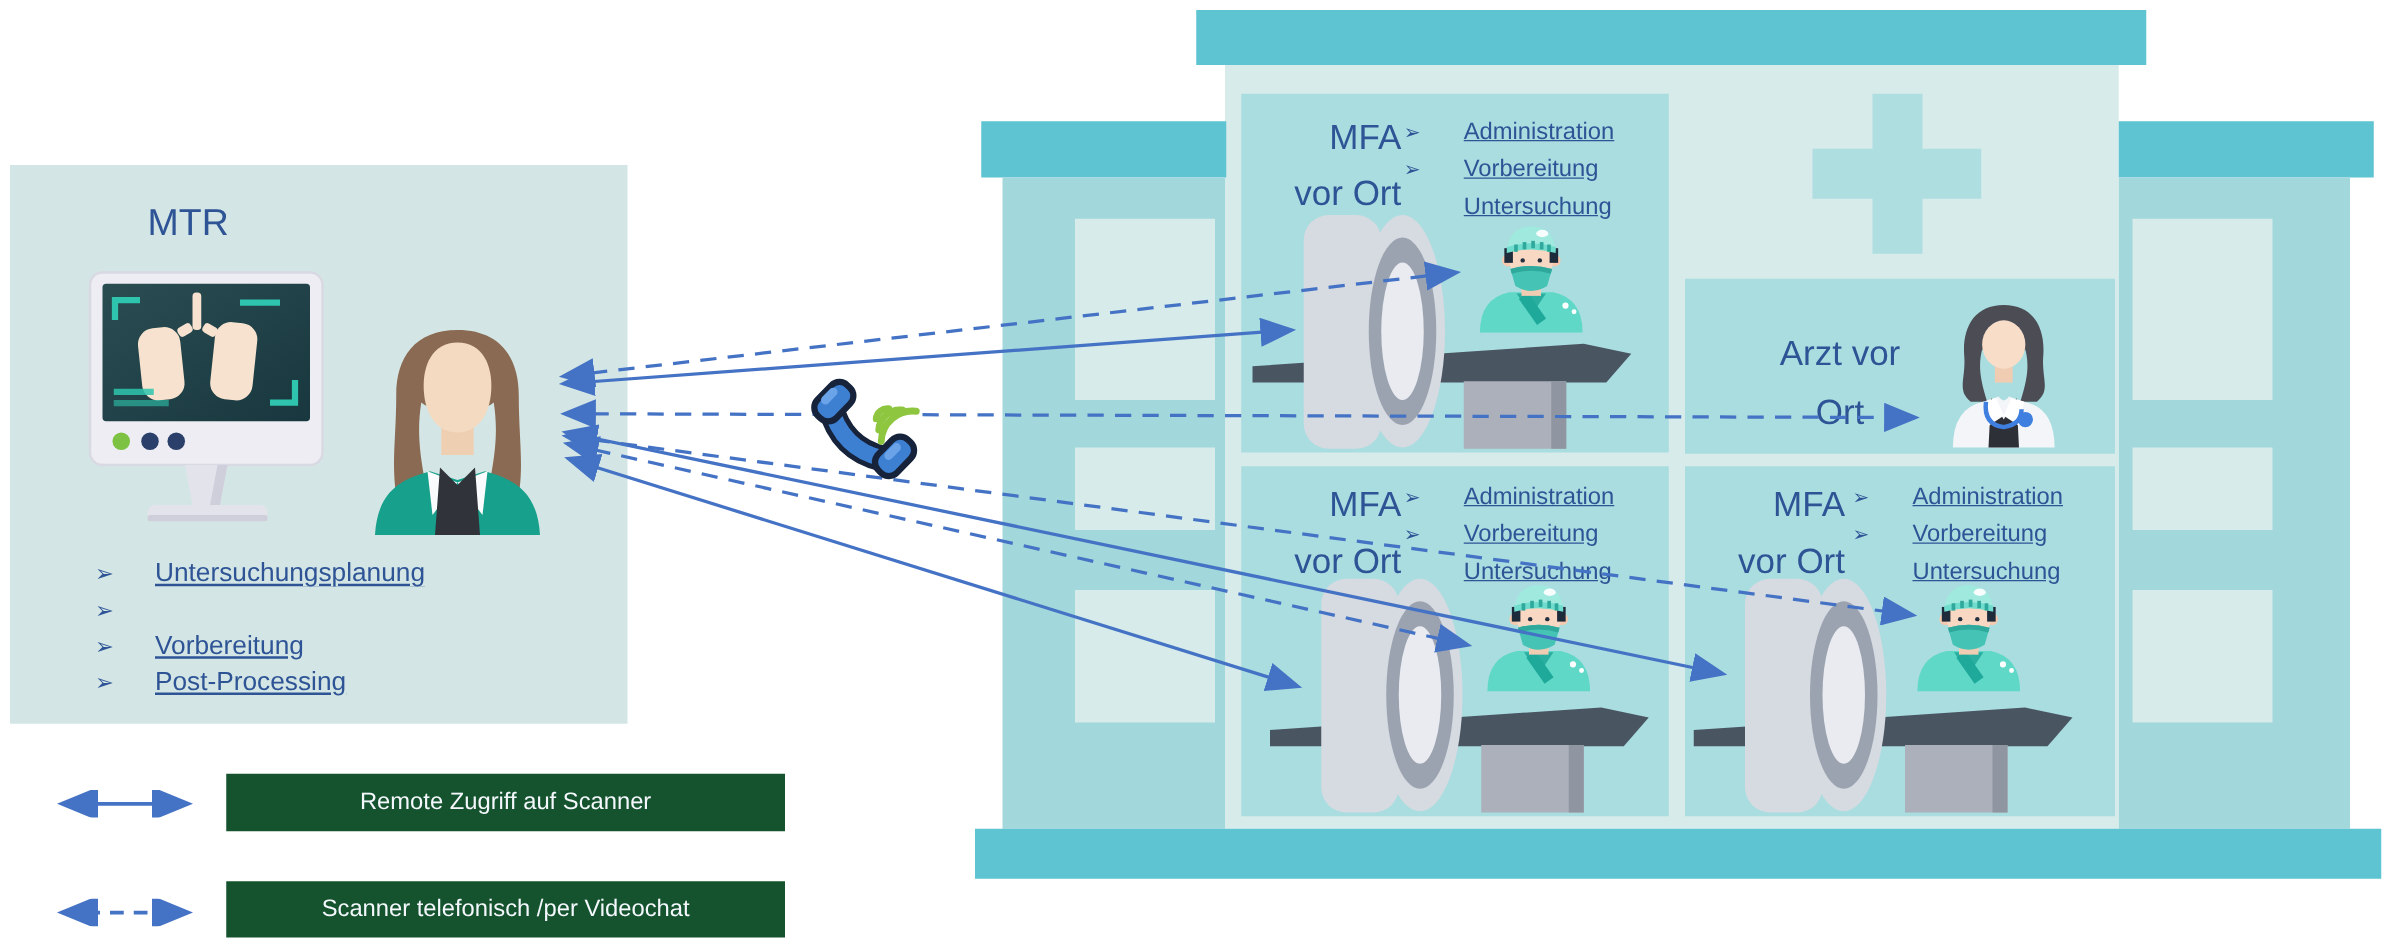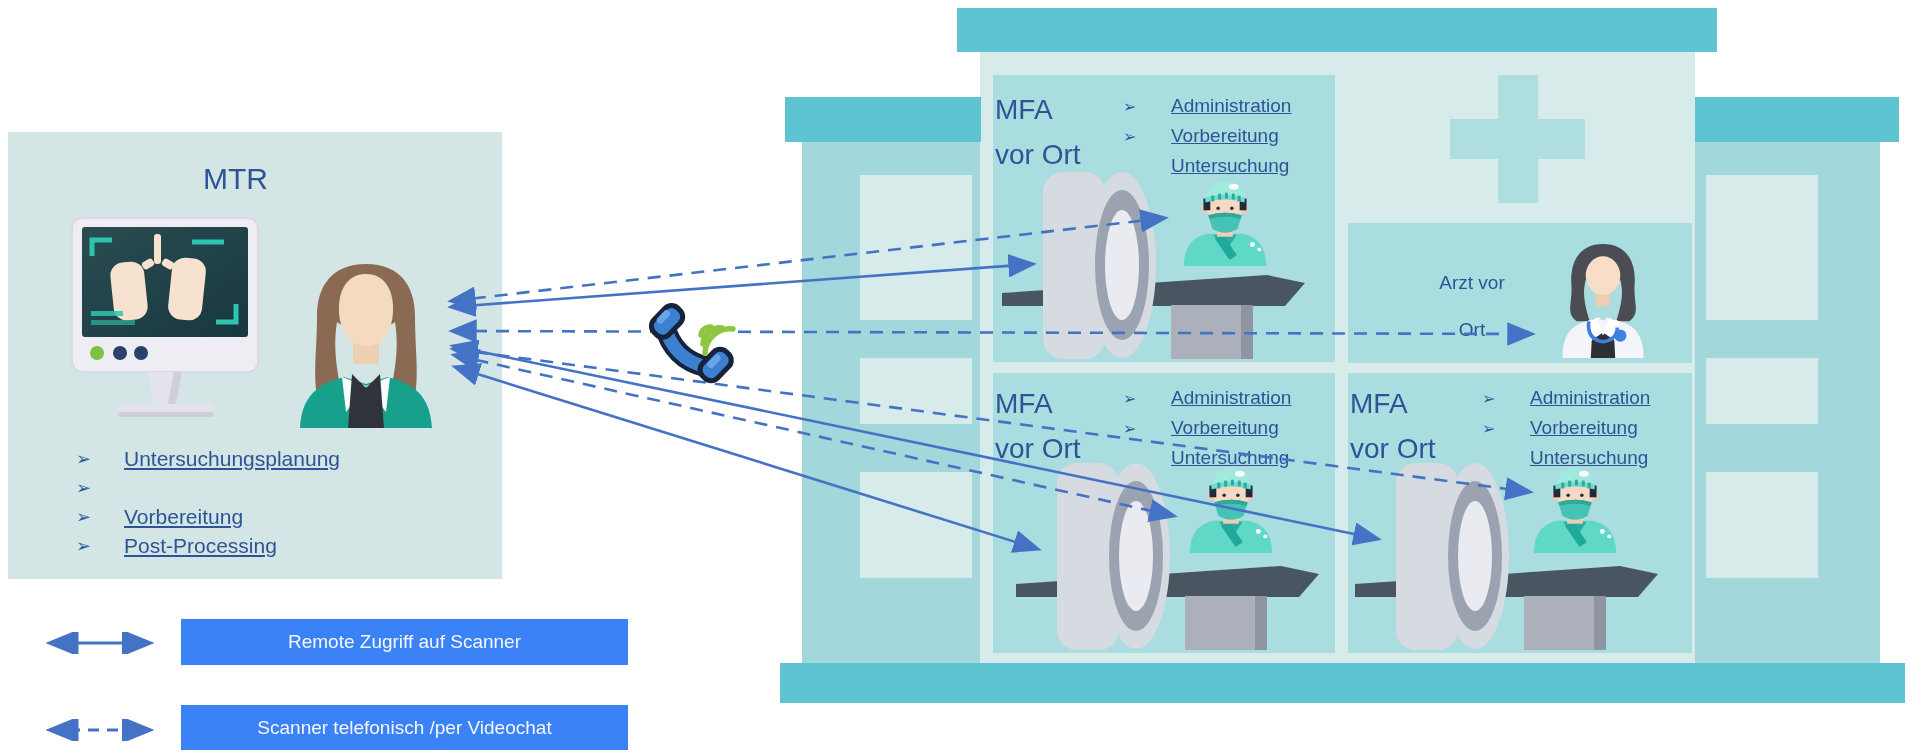--- a/index.html
+++ b/index.html
@@ -1,43 +1,43 @@
 <!DOCTYPE html>
 <html><head>
 <meta charset="utf-8">
 <style>
   html,body{margin:0;padding:0;background:#fff;}
   .canvas{position:relative;width:1920px;height:756px;background:#ffffff;overflow:hidden;
           font-family:"Liberation Sans",sans-serif;}
   .abs{position:absolute;}
   
   .mtr-panel{left:8px;top:132px;width:494px;height:447px;background:#d3e6e5;}
-  .mtr-title{left:110px;top:30px;width:150px;text-align:right;font-size:30px;color:#2e5496;}
+  .mtr-title{left:110px;top:30px;width:150px;text-align:left;font-size:30px;color:#2e5496;}
   .task-list{left:68px;top:312px;}
   .task-row{display:flex;height:29px;align-items:center;}
   .bmark{width:48px;font-size:18px;color:#2e5496;}
   .btext{font-size:21px;color:#2e5496;white-space:nowrap;text-decoration:underline;}
   
-  .legend-box{width:447px;background:#3b82f6;color:#f4f8fd;text-align:center;
+  .legend-box{width:447px;background:#14532d;color:#f4f8fd;text-align:center;
               font-size:19px;display:flex;align-items:center;justify-content:center;}
   .legend-box-1{left:181px;top:619px;height:46px;}
   .legend-box-2{left:181px;top:705px;height:45px;}
   
   .roof{background:#5fc4d1;}
   .wall-central{left:980px;top:52px;width:715px;height:611px;background:#d6ebea;}
   .wall-wing{background:#a2d7db;}
   .window{background:#d6ebea;}
   .room{background:#a9dde0;}
-  .room-label{text-align:left;color:#2e5496;font-size:28px;line-height:45px;}
+  .room-label{text-align:right;color:#2e5496;font-size:28px;line-height:45px;}
   .room-bullets{display:flex;flex-direction:column;}
   .room-bullet-row{display:flex;height:30px;align-items:center;}
   .room-bullet-row .bmark{width:48px;font-size:16px;}
   .room-bullet-row .btext{font-size:19px;}
   .arzt-label{left:16px;top:36px;width:216px;text-align:center;color:#2e5496;
-              font-size:19px;line-height:47px;}
+              font-size:28px;line-height:47px;}
   .cross-v{left:48px;top:0;width:40px;height:128px;background:#afdee1;}
   .cross-h{left:0;top:44px;width:135px;height:40px;background:#afdee1;}
   svg{display:block;}
 </style>
 </head>
 <body>
 
 <div class="canvas">
 
   <div class="abs mtr-panel">

